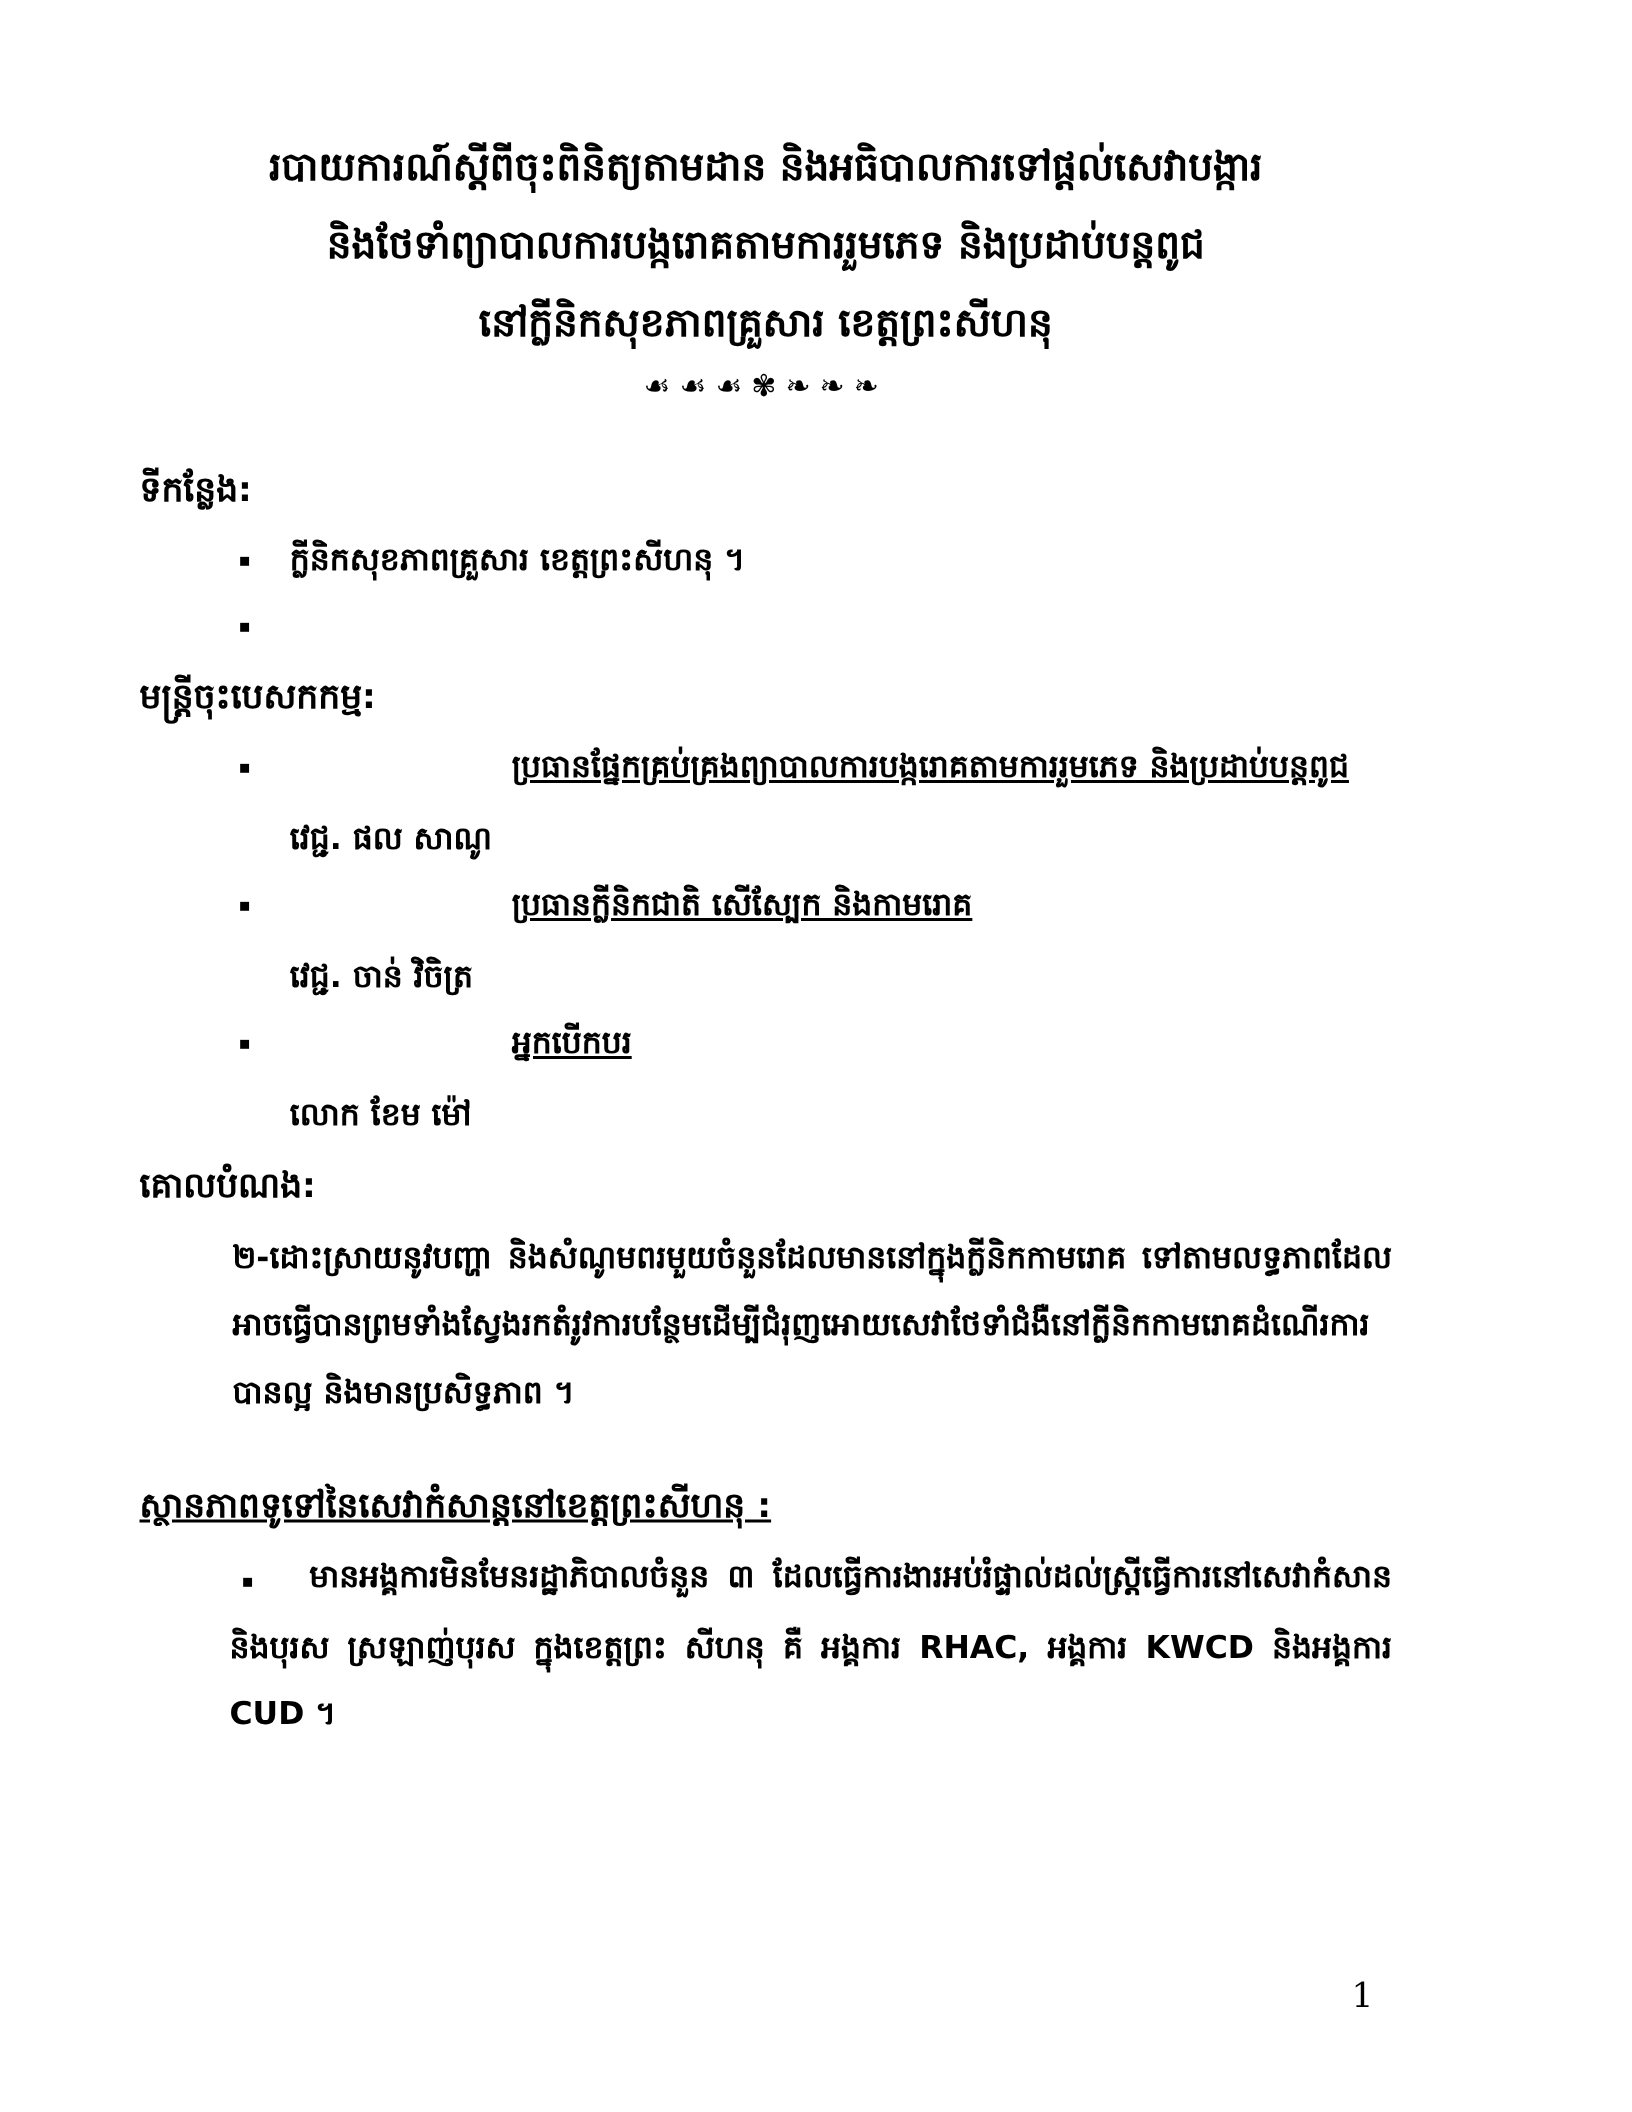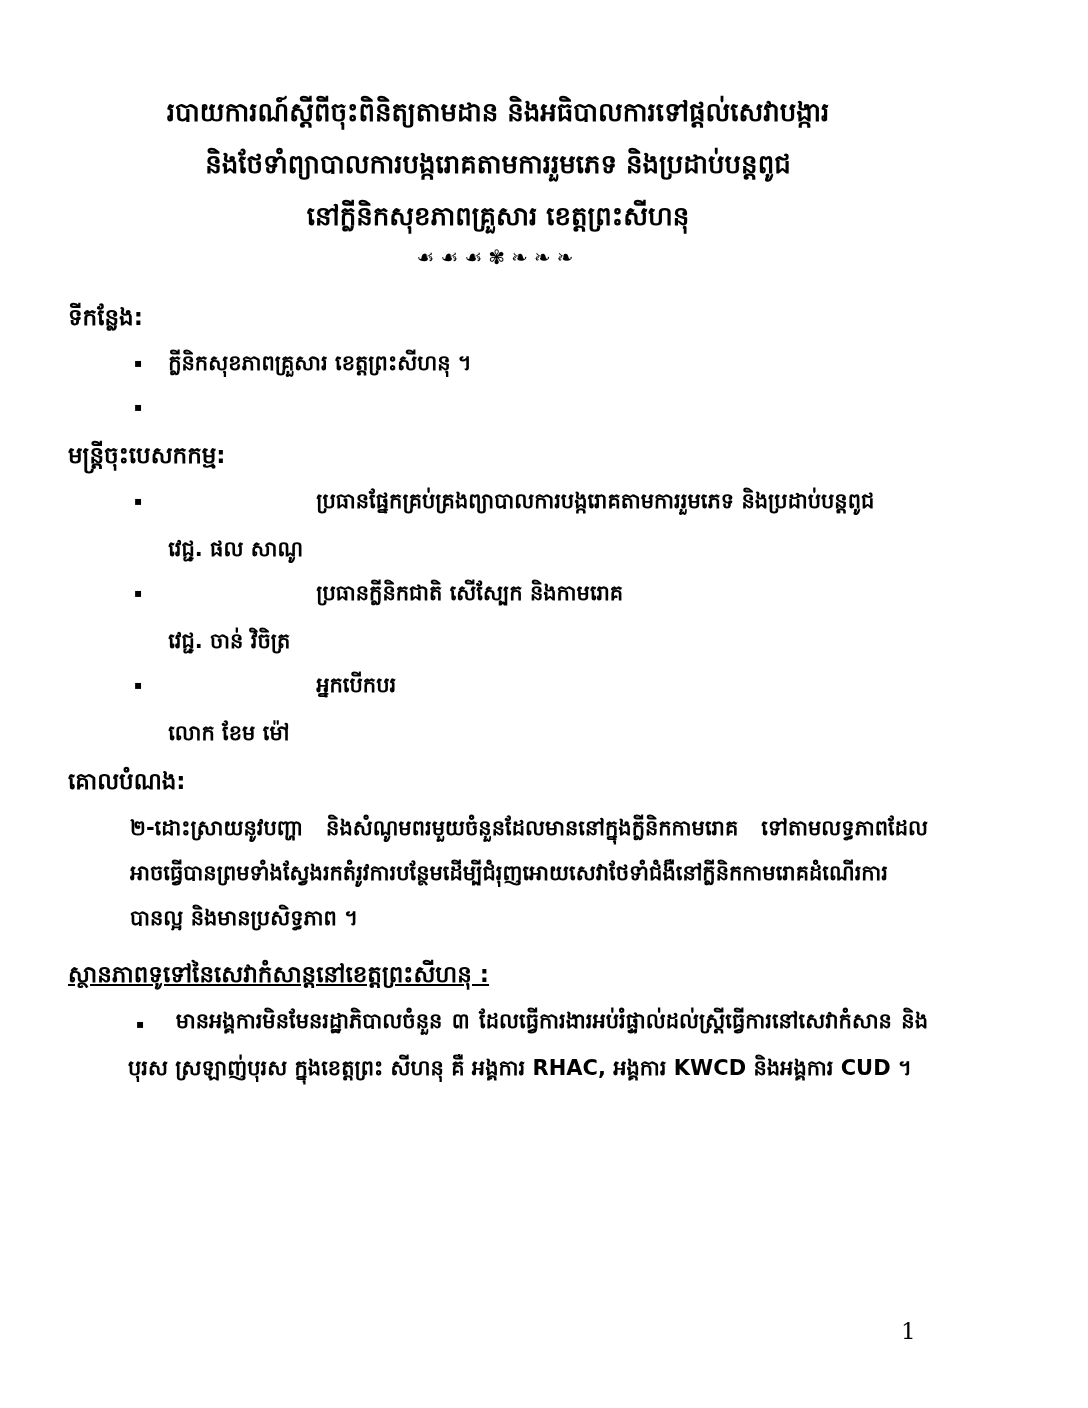--- a/index.html
+++ b/index.html
@@ -6,21 +6,21 @@
     margin: 0;
     padding: 0;
     background: #ffffff;
   }
   .page {
     position: relative;
     width: 1088px;
     height: 1408px;
     background: #ffffff;
     box-sizing: border-box;
-    padding: 86px 160px 0 68px;
+    padding: 86px 160px 0 93px;
     font-family: "DejaVu Sans", sans-serif;
     color: #000000;
     font-weight: bold;
     overflow: hidden;
   }
   .title-block { text-align: center; }
   .title-line {
     font-size: 26px;
     line-height: 52px;
     white-space: nowrap;
@@ -30,25 +30,25 @@
     line-height: 26px;
     letter-spacing: 6px;
     margin-top: 2px;
   }
   .sec-head {
     font-size: 23px;
     line-height: 34px;
     margin: 16px 0 0 0;
     font-weight: bold;
   }
-  .sec-head.first { margin-top: 30px; }
+  .sec-head.first { margin-top: 40px; }
   .sec-head.results-head { margin-top: 20px; }
   .sec-head.underlined {
     text-decoration: underline;
-    margin-top: 16px;
+    margin-top: 36px;
   }
   .bullet-row {
     display: flex;
     align-items: flex-start;
     margin-top: 14px;
     padding-left: 66px;
     font-size: 21px;
     line-height: 30px;
   }
   .bullet {
@@ -64,21 +64,21 @@
     padding-left: 66px;
     font-size: 21px;
     line-height: 30px;
   }
   .member-name {
     width: 148px;
     flex-shrink: 0;
     white-space: nowrap;
     margin-top: 48px;
   }
-  .member-role { flex: 1; }
+  .member-role { flex: 1; text-decoration: underline; }
   .obj-para {
     margin: 8px 0 0 62px;
     font-size: 21px;
     line-height: 45px;
     text-align: justify;
   }
   .obj-para + .obj-para { margin-top: 0; }
   .results-para {
     margin: 12px 0 0 2px;
     font-size: 21px;

